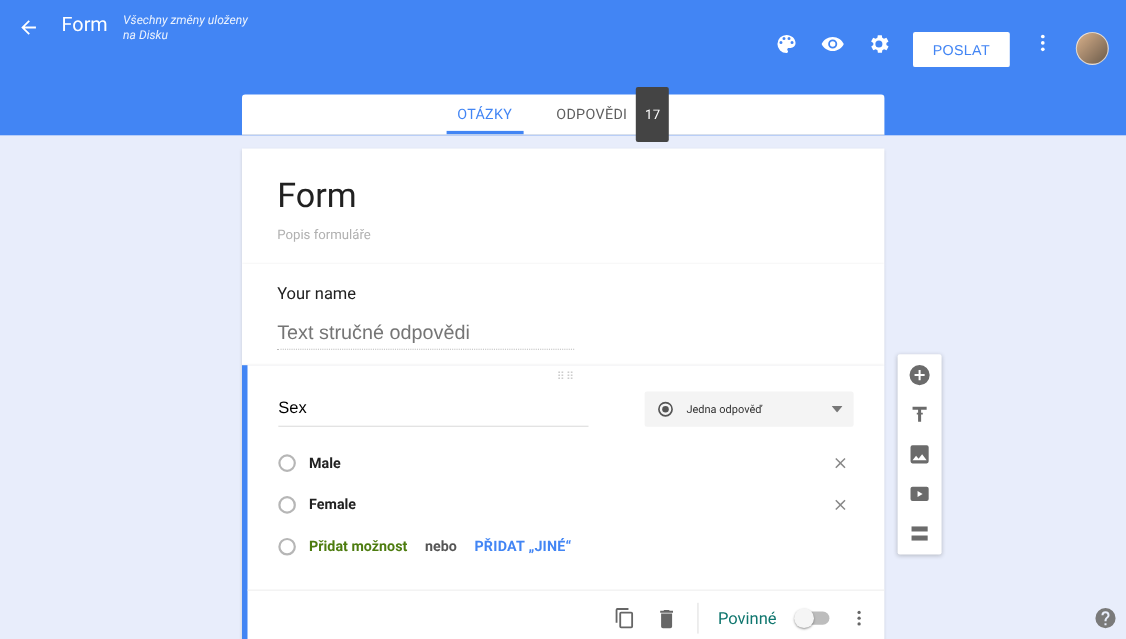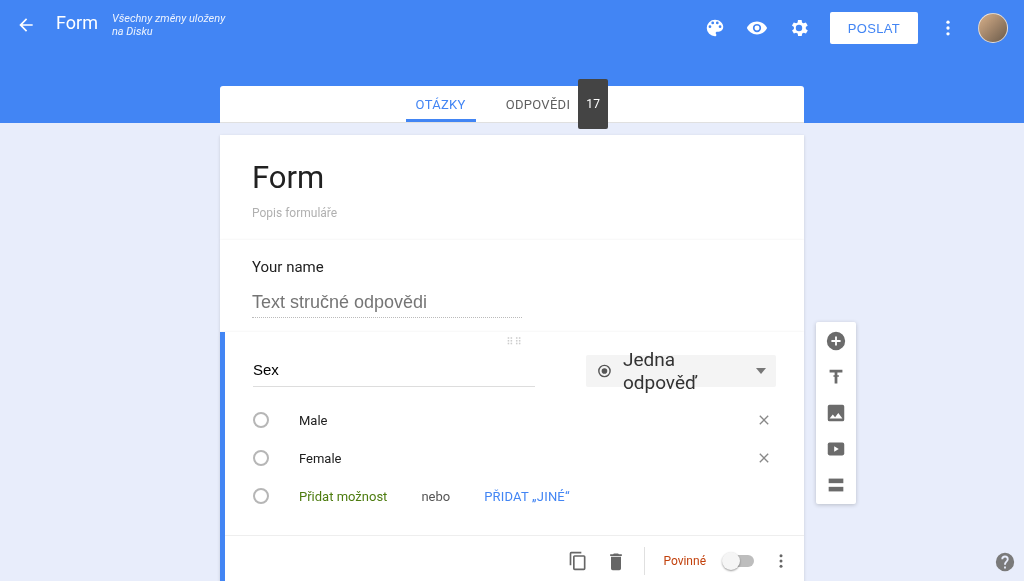--- a/index.html
+++ b/index.html
@@ -20,22 +20,22 @@
       display: flex;
       align-items: flex-start;
       padding: 12px 16px;
       height: 48px;
     }
     .back-arrow { color: white; margin-right: 20px; margin-top: 3px; cursor: pointer; }
     .title-block { display: flex; align-items: flex-start; gap: 14px; }
     .app-title { color: white; font-size: 18px; font-weight: 400; }
     .save-state { color: rgba(255,255,255,0.9); font-size: 11px; font-style: italic; line-height: 1.2; max-width: 120px; }
     .top-actions {
-      position: absolute; right: 16px; top: 12px;
-      display: flex; align-items: center; gap: 20px;
+      position: absolute; right: 16px; top: 29px;
+      display: flex; gap: 20px;
     }
     .top-actions .icon-btn { color: white; cursor: pointer; display: flex; }
     .send-btn {
       background: white; color: #4285f4; border: none;
       padding: 0 18px; height: 32px; border-radius: 2px;
       font-size: 13px; font-weight: 500; letter-spacing: 0.3px; cursor: pointer;
     }
     .avatar { width: 30px; height: 30px; border-radius: 50%; background: linear-gradient(135deg,#d8b08a,#6a5a4a); border: 1px solid rgba(255,255,255,0.7); }
     .form-area {
       position: absolute; top: 86px; left: 50%; transform: translateX(-50%);
@@ -63,35 +63,35 @@
     .q1-card { padding: 18px 32px 14px; }
     .q1-title { font-size: 15px; color: #212121; margin-bottom: 12px; }
     .short-answer { width: 270px; border: none; border-bottom: 1px dotted #bbb; font-size: 18px; padding: 4px 0; color:#888; background: transparent; }
     .active-card { border-left: 5px solid #4285f4; padding: 0; }
     .drag-handle { text-align:center; padding-top:4px; color:#ccc; font-size:10px; letter-spacing:1px; }
     .card-top { display:flex; padding: 8px 28px 0; gap: 51px; align-items: flex-start; }
     .q-title-input { flex:1; border:none; border-bottom:1px solid #ddd; font-size:15px; padding: 6px 0 8px; outline:none; }
     .type-select {
       width: 190px; height: 32px; background:#f4f4f4; border-radius:2px;
       display:flex; align-items:center; padding:0 10px; gap:10px;
-      font-size:19px; color:#333; cursor:pointer; position: relative;
+      font-size:10px; color:#333; cursor:pointer; position: relative;
     }
     .type-select .chev { margin-left:auto; color:#777; }
     .options { padding: 14px 28px 4px; }
-    .opt-row { display:flex; align-items:center; gap:30px; height:38px; }
+    .opt-row { display:flex; align-items:center; gap:12px; height:38px;font-weight:bold; }
     .radio-circle { width:16px; height:16px; border:2px solid #b6b6b6; border-radius:50%; flex-shrink:0; }
     .opt-label { font-size:13px; color:#212121; flex:1; }
     .opt-placeholder { font-size:13px; color:#4d7c0f; }
     .remove-x { color:#888; cursor:pointer; padding:0 4px; }
     .or-txt { color:#555; font-size:13px; }
     .add-other { color:#4285f4; font-size:13px; cursor:pointer; letter-spacing:0.2px; }
     .card-bottom { border-top:1px solid #eee; margin-top:16px; height:50px; display:flex; align-items:center; justify-content:flex-end; padding:0 14px; gap:18px; }
     .card-bottom .ib { color:#666; cursor:pointer; display:flex; }
     .divider-v { width:1px; height:28px; background:#e0e0e0; }
-    .req-label { font-size:12px; color:#c2410c; }
+    .req-label { font-size:15px; color:#0f766e; }
     .toggle { width:30px; height:12px; background:#bdbdbd; border-radius:10px; position:relative; cursor:pointer; }
     .toggle::after { content:""; position:absolute; left:-2px; top:-3px; width:18px; height:18px; background:#f5f5f5; border-radius:50%; box-shadow:0 1px 2px rgba(0,0,0,0.4); }
     .side-toolbar {
       position:absolute; top: 322px; left: calc(50% + 304px);
       width:40px; background:white; border-radius:2px;
       box-shadow:0 1px 4px rgba(0,0,0,0.2);
       display:flex; flex-direction:column; align-items:center; padding:8px 0; gap:14px;
     }
     .side-toolbar .sib { color:#6b6b6b; cursor:pointer; display:flex; }
     .help-fab { position:absolute; right:8px; bottom:8px; color:#7a7a7a; cursor:pointer; }

